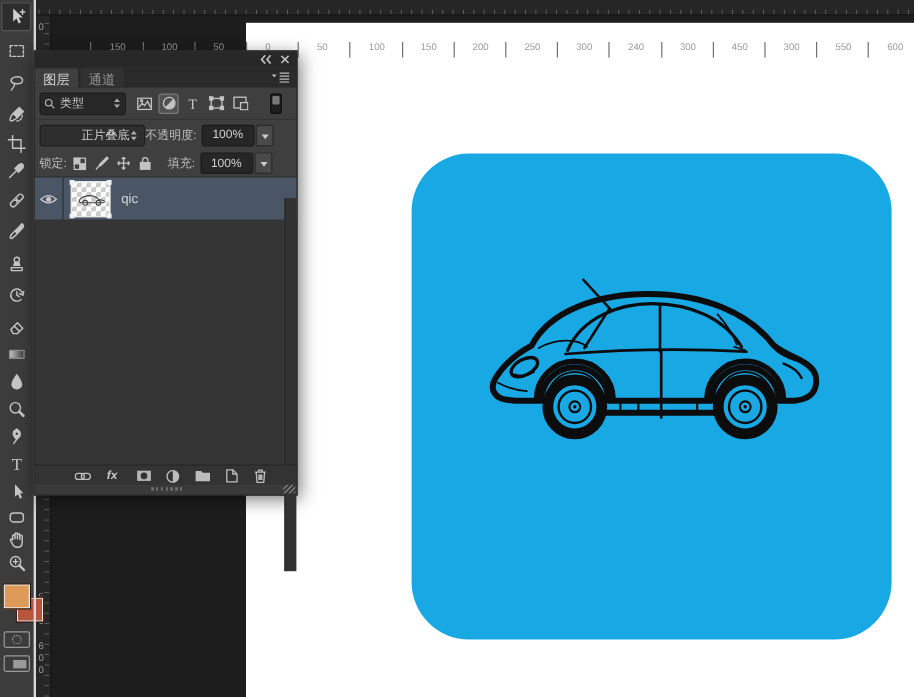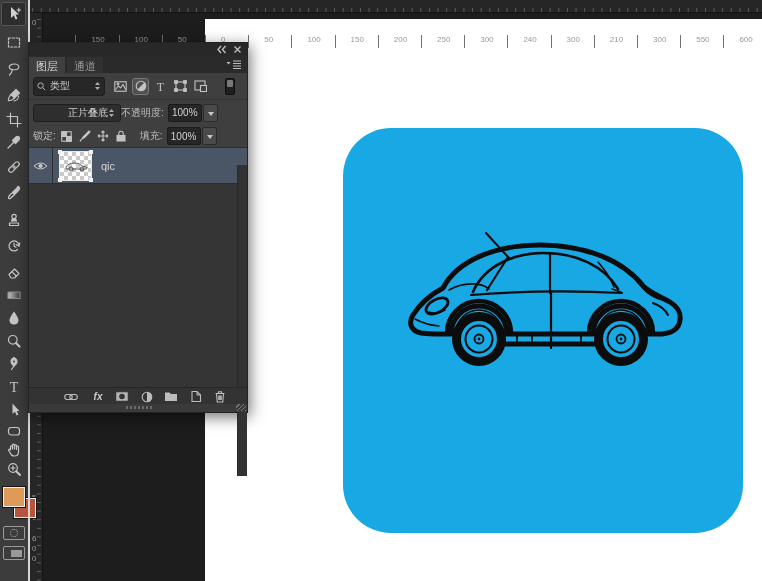--- a/index.html
+++ b/index.html
@@ -58,21 +58,21 @@
   .f-btn.active { background:#515151; border:1px solid #787878; }
   .f-btn svg { stroke:#c3c3c3; fill:none; stroke-width:1.1; }
   .f-toggle { margin-left:auto; margin-right:8px; width:10px; height:17px; background:#1f1f1f; border:1px solid #0e0e0e; border-radius:2px; position:relative; }
   .f-toggle .knob { position:absolute; left:1px; top:1px; width:6px; height:7px; background:#787878; border-radius:1px; }
 
   .p-blend, .p-lock { height:25px; display:flex; align-items:center; padding:0 4px; font-size:10px; color:#bdbdbd;text-align:right; }
   .p-lock { height:23px; border-bottom:1px solid #2e2e2e; }
   .select-box { width:88px; height:18px; background:#2e2e2e; border:1px solid #1e1e1e; border-radius:3px;
                 display:flex; align-items:center; padding:0 5px; color:#cecece; font-size:10px; }
   .select-box .sel-val { flex:1; }
-  .val-box { width:34px; height:18px; background:#262626; border:1px solid #1b1b1b; border-radius:2px;
+  .val-box { width:44px; height:18px; background:#262626; border:1px solid #1b1b1b; border-radius:2px;
              color:#d2d2d2; font-size:10px; display:flex; align-items:center; justify-content:center; }
   .dd-btn { width:15px; height:18px; background:#4a4a4a; border:1px solid #2a2a2a; border-radius:2px; margin-left:1px; position:relative; }
   .dd-btn::after { content:''; position:absolute; left:4px; top:7px; border:3px solid transparent; border-top:4px solid #c9c9c9; }
   .lock-ico { width:14px; height:14px; margin-left:4px; display:flex; align-items:center; justify-content:center; }
   .lock-ico svg { stroke:#c3c3c3; fill:none; stroke-width:1.1; }
 
   .l-row { height:36px; display:flex; align-items:center; background:#383838; border-bottom:1px solid #2d2d2d; position:relative; }
   .eye-btn { width:24px; height:100%; display:flex; align-items:center; justify-content:center; border-right:1px solid #2f2f2f; }
   .thumb { width:33px; height:30px; margin-left:6px; position:relative; flex:none;
     background-color:#fff;
@@ -87,21 +87,21 @@
   .shape-badge { position:absolute; right:-2px; bottom:-2px; width:14px; height:13px; background:#2b2b2b; border:1px solid #0f0f0f;
                  display:flex; align-items:center; justify-content:center; }
   .shape-badge span { display:block; width:8px; height:5px; border:1px solid #cfcfcf; }
   .l-name { margin-left:9px; font-size:11px; color:#d6d6d6; }
   .l-name.italic { font-style:italic; }
   .row-lock { position:absolute; right:24px; top:12px; }
   .p-scroll { position:absolute; right:0; width:10px; background:#323232; border-left:1px solid #2a2a2a; }
 
   .p-empty { height:203px; background:#353535; }
   .p-foot { position:relative; height:17px; background:#333; border-top:1px solid #262626; }
-  .p-foot .fi { position:absolute; top:1px; width:18px; height:15px; display:flex; align-items:center; justify-content:center; }
+  .p-foot .fi { position:absolute; top:1px; width:18px; height:15px; display:flex; align-items:center; }
   .p-foot svg { stroke:#bdbdbd; fill:none; stroke-width:1.1; }
   .fx-lbl { font-size:10px; font-style:italic; font-weight:bold; color:#c9c9c9; }
   .p-grip { position:relative; height:8px; background:#3a3a3a; }
   .p-grip::after { content:''; position:absolute; left:97px; top:2px; width:26px; height:3px;
     background:repeating-linear-gradient(90deg,#6a6a6a 0 2px,transparent 2px 4px); }
   .p-grip::before { content:''; position:absolute; right:1px; bottom:1px; width:10px; height:7px;
     background:repeating-linear-gradient(135deg,transparent 0 2px,#7a7a7a 2px 3px); }
 </style>
 </head>
 <body>
@@ -151,21 +151,21 @@
       <span class="hlabel" style="left: 131.8px;">50</span>
       <span class="hlabel" style="left: 175px;">0</span>
       <span class="hlabel" style="left: 218.2px;">50</span>
       <span class="hlabel" style="left: 261.4px;">100</span>
       <span class="hlabel" style="left: 304.6px;">150</span>
       <span class="hlabel" style="left: 347.8px;">200</span>
       <span class="hlabel" style="left: 391px;">250</span>
       <span class="hlabel" style="left: 434.2px;">300</span>
       <span class="hlabel" style="left: 477.4px;">240</span>
       <span class="hlabel" style="left: 520.6px;">300</span>
-      <span class="hlabel" style="left: 563.8px;">210</span>
+      <span class="hlabel" style="left: 563.8px;">450</span>
       <span class="hlabel" style="left: 607px;">300</span>
       <span class="hlabel" style="left: 650.2px;">550</span>
       <span class="hlabel" style="left: 693.4px;">600</span>
     </div>
   <div class="v-ruler">
     <span class="vlabel" style="top:5px;">0</span>
     <span class="vlabel vdigits" style="top:480px;">5<br>5<br>0</span>
     <span class="vlabel vdigits" style="top:521px;">6<br>0<br>0</span>
   </div>
 

